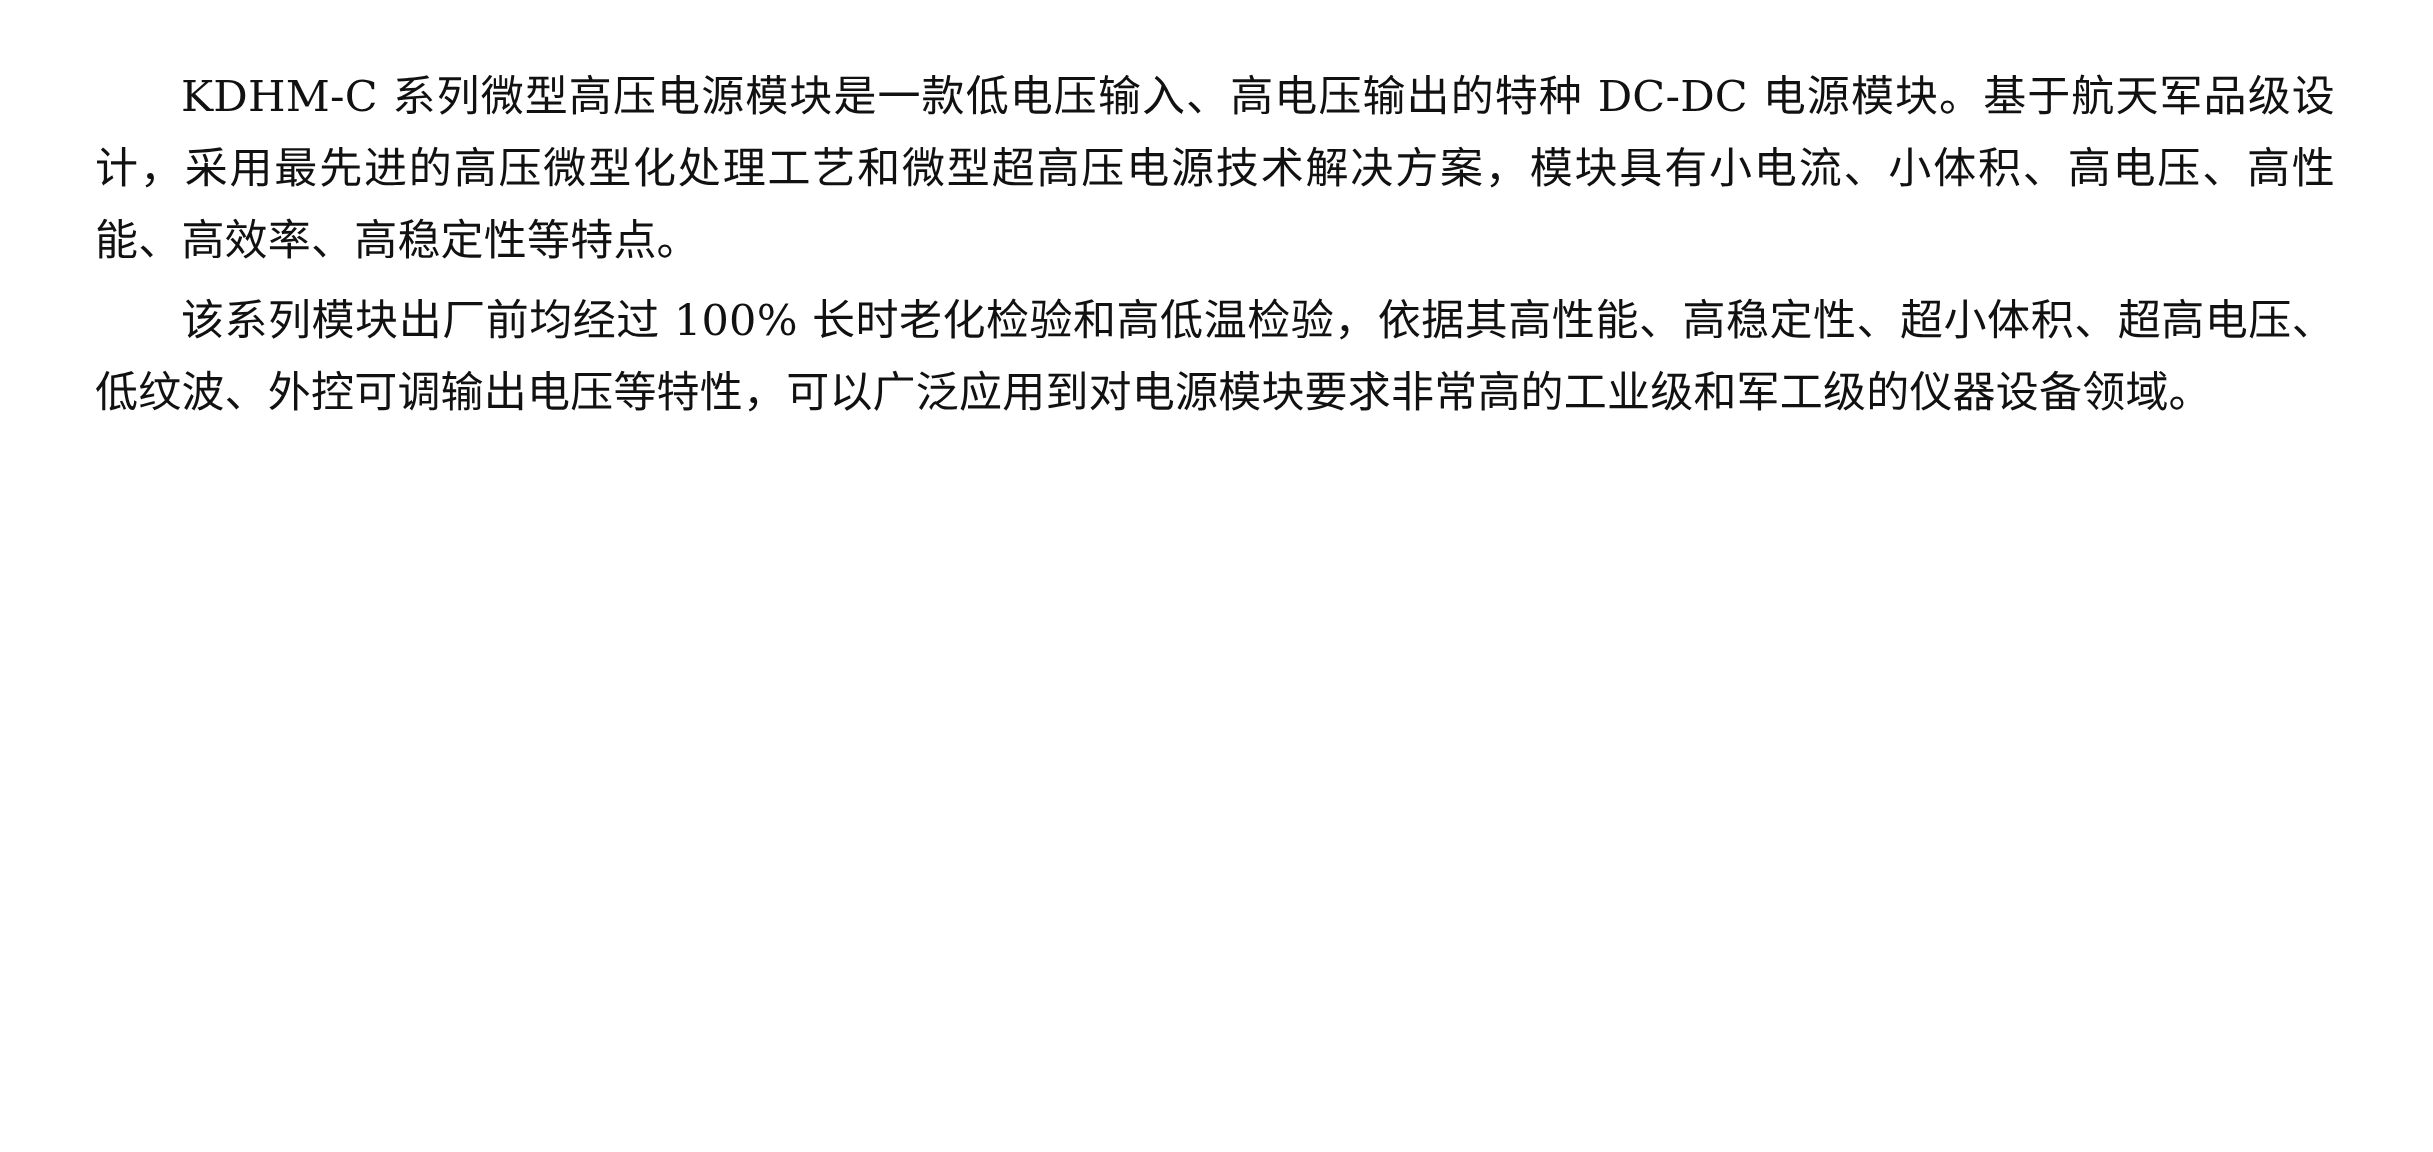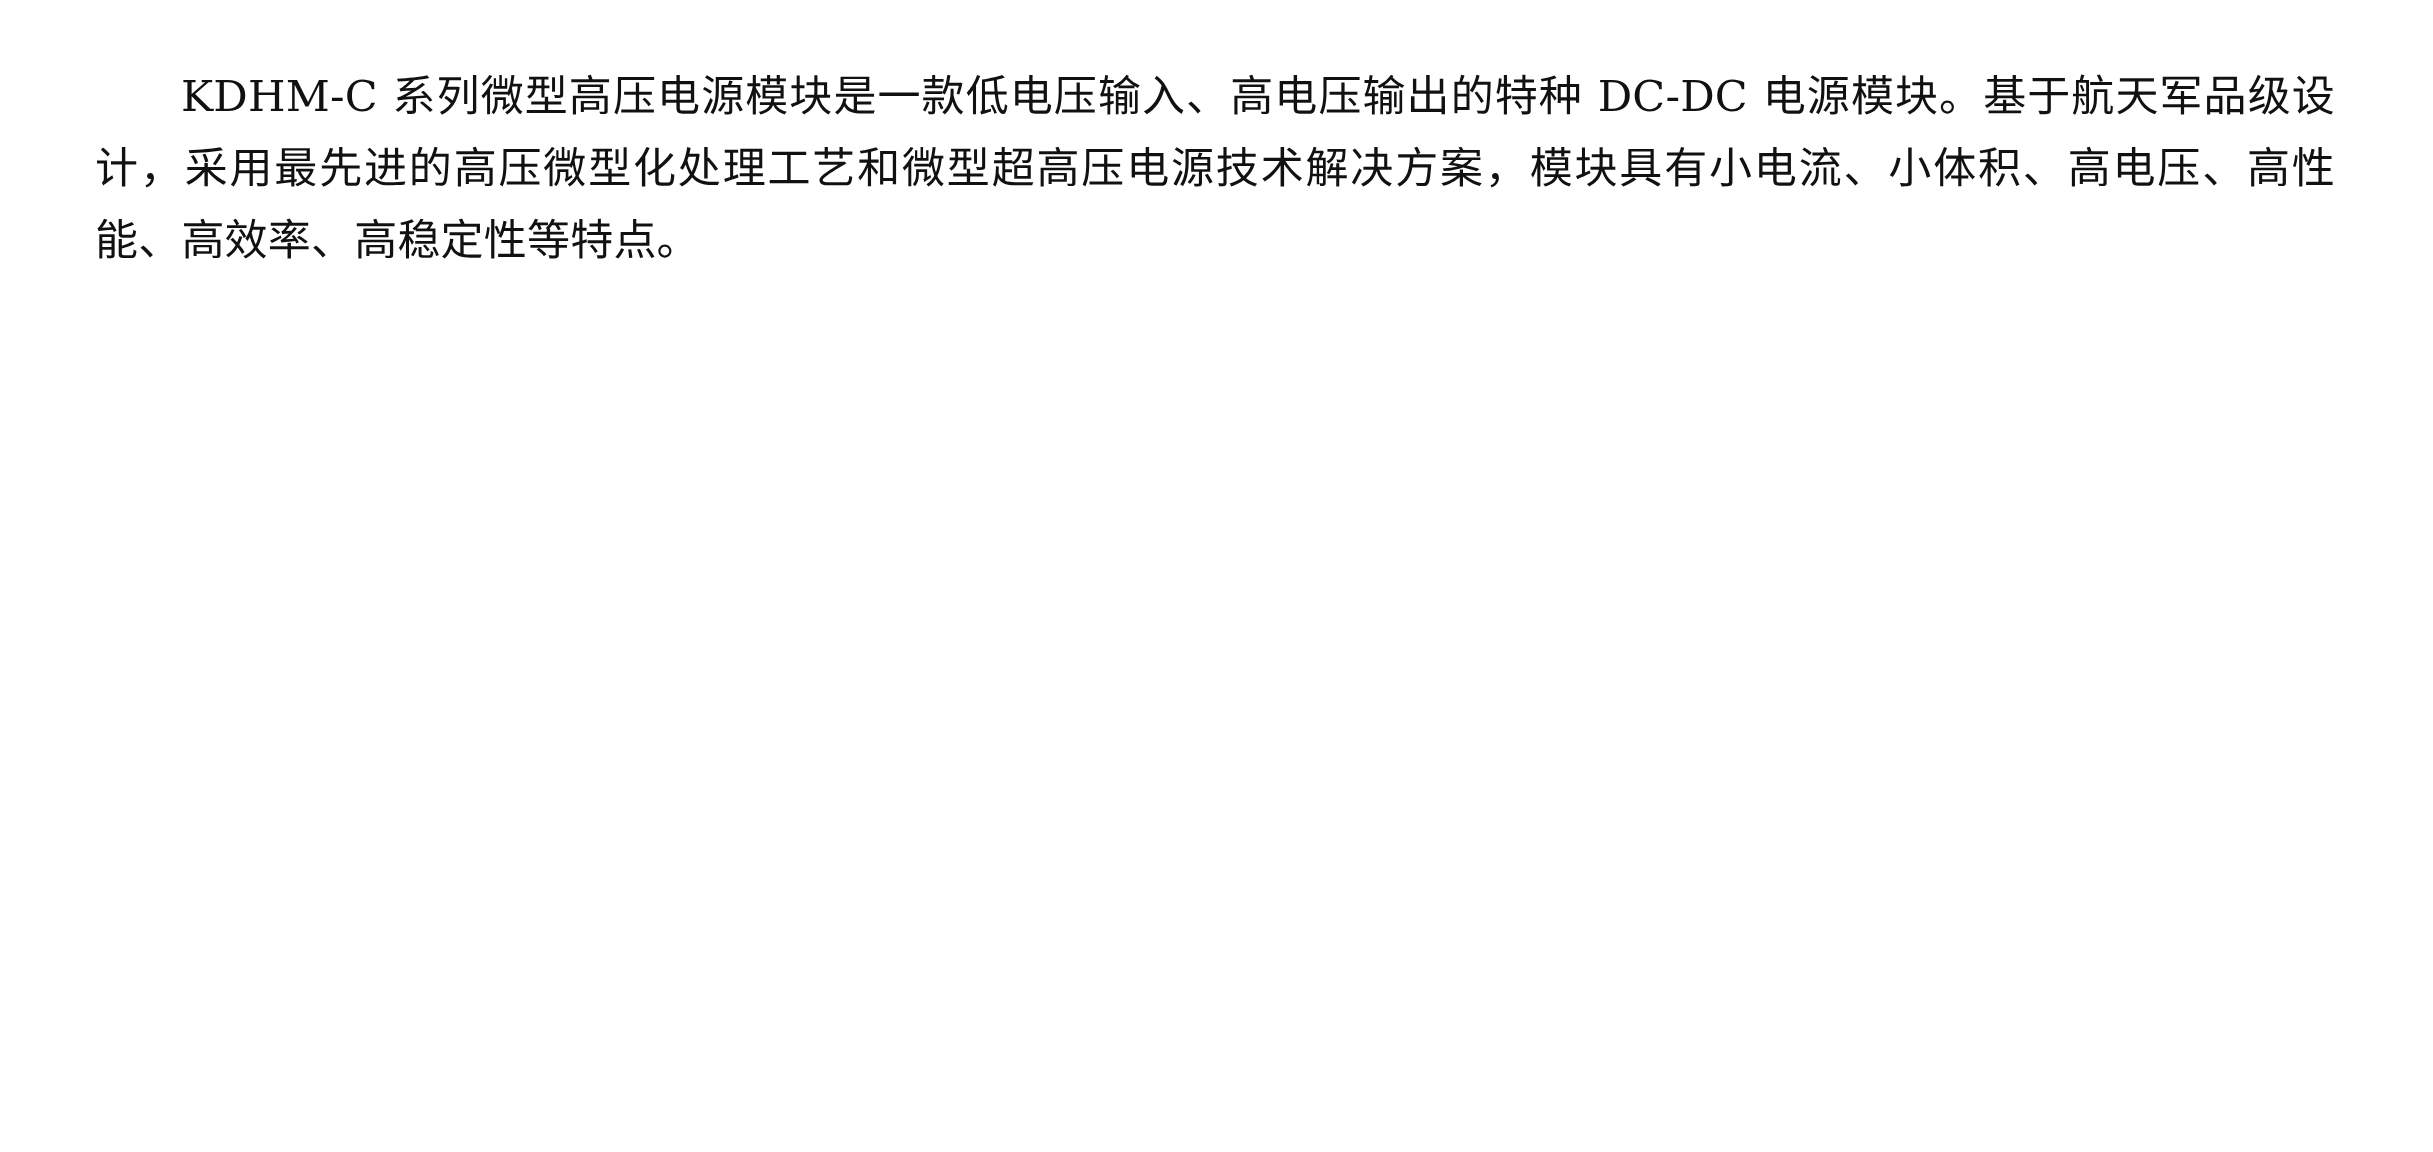--- a/index.html
+++ b/index.html
@@ -40,14 +40,15 @@
   p.para:last-child {
     margin-bottom: 0;
   }
 </style>
 </head>
 <body>
 
 <div class="page">
   <div class="doc-body">
     <p class="para">KDHM-C 系列微型高压电源模块是一款低电压输入、高电压输出的特种 DC-DC 电源模块。基于航天军品级设计，采用最先进的高压微型化处理工艺和微型超高压电源技术解决方案，模块具有小电流、小体积、高电压、高性能、高效率、高稳定性等特点。</p>
+    <p class="para">该系列模块出厂前均经过 100% 长时老化检验和高低温检验，依据其高性能、高稳定性、超小体积、超高电压、低纹波、外控可调输出电压等特性，可以广泛应用到对电源模块要求非常高的工业级和军工级的仪器设备领域。</p>
   </div>
 </div>
 
 </body></html>

